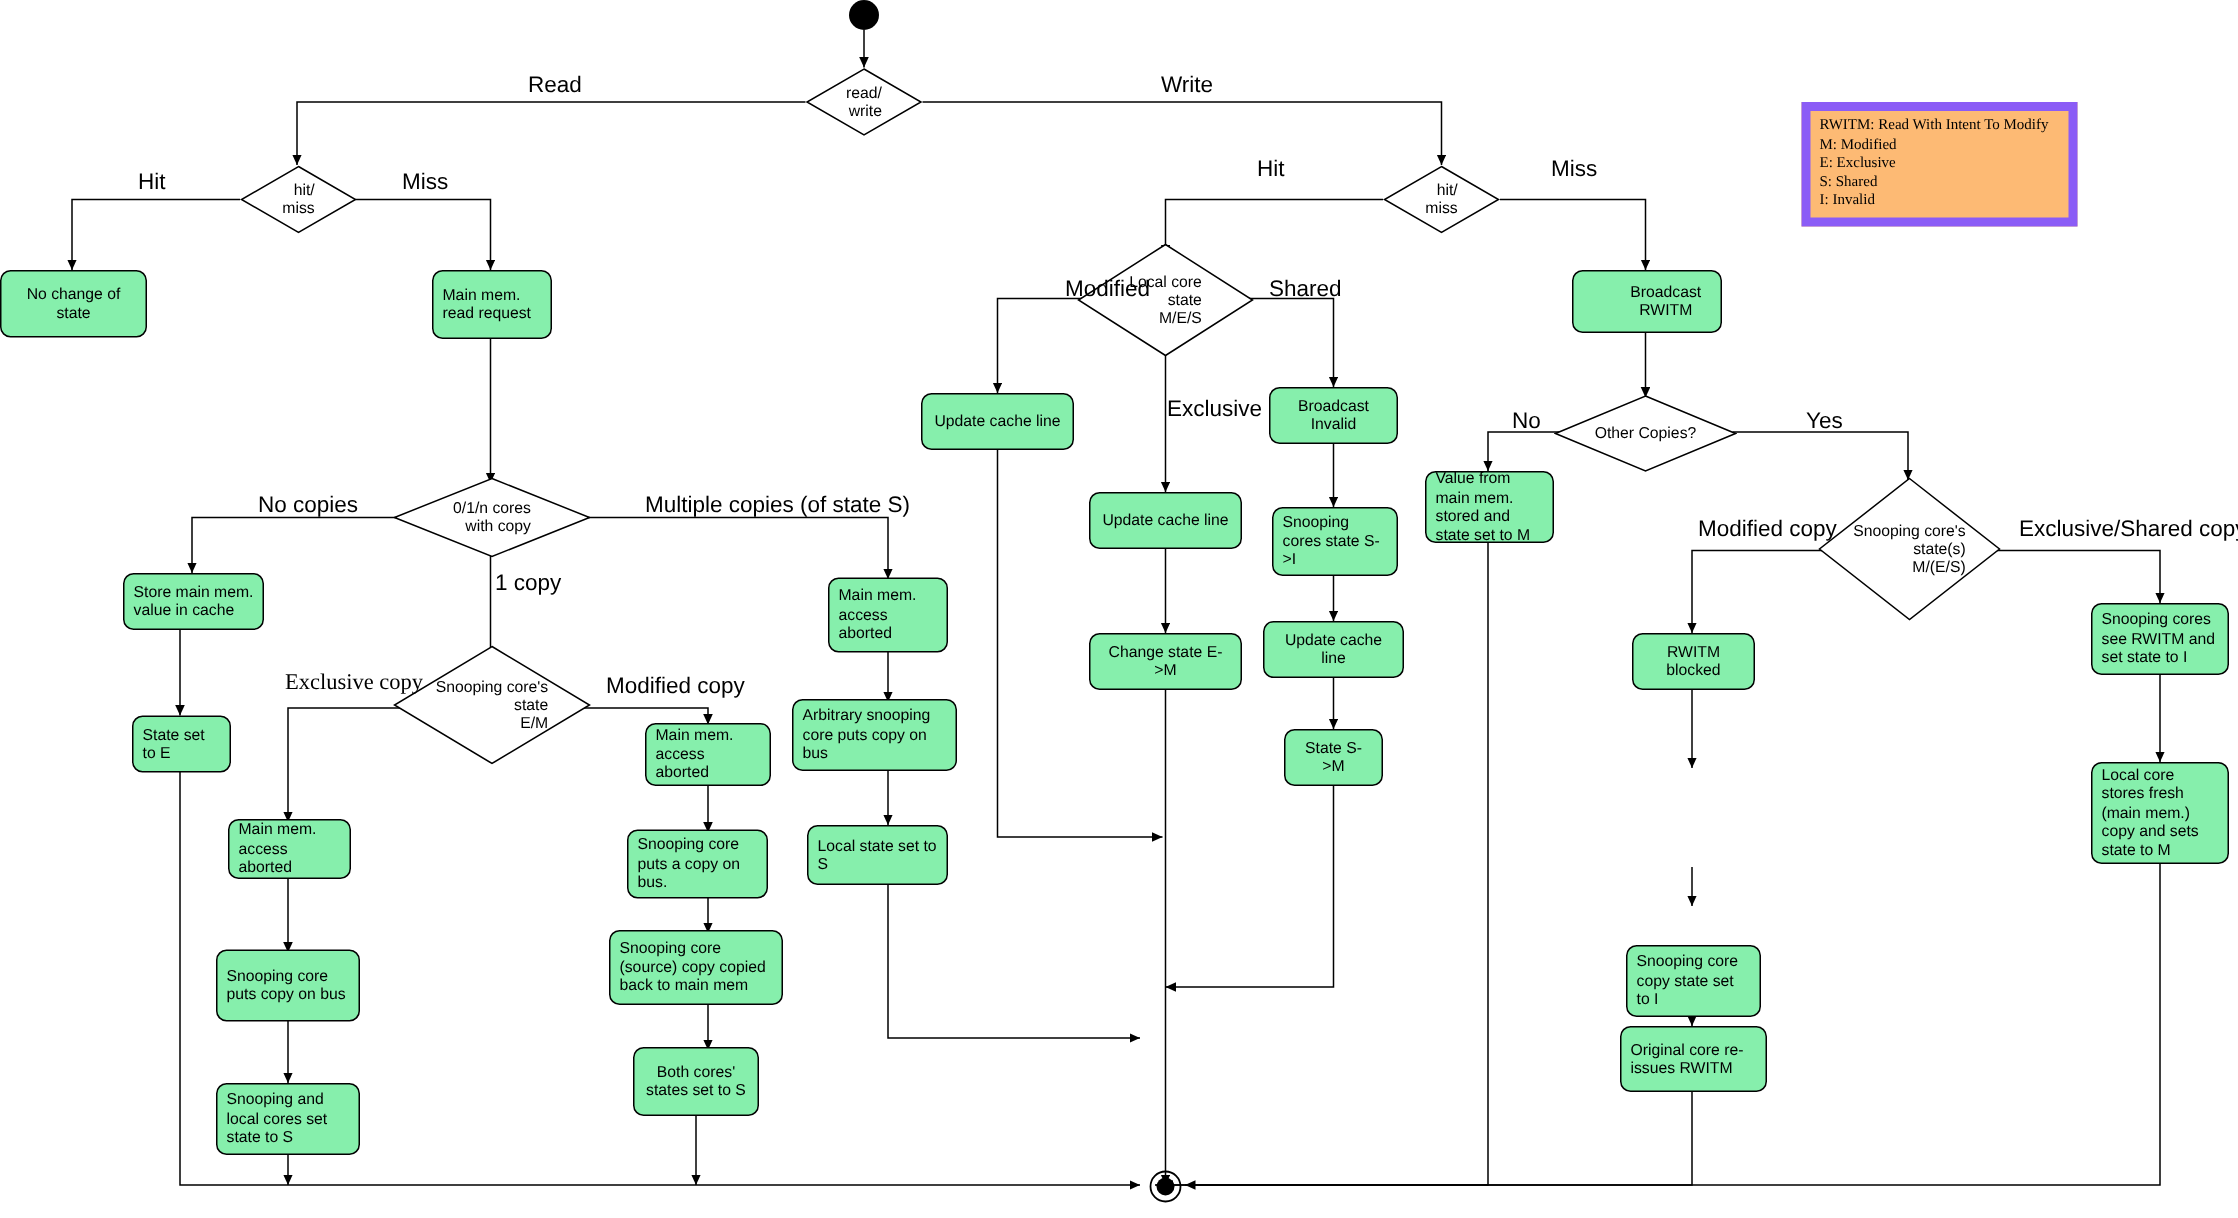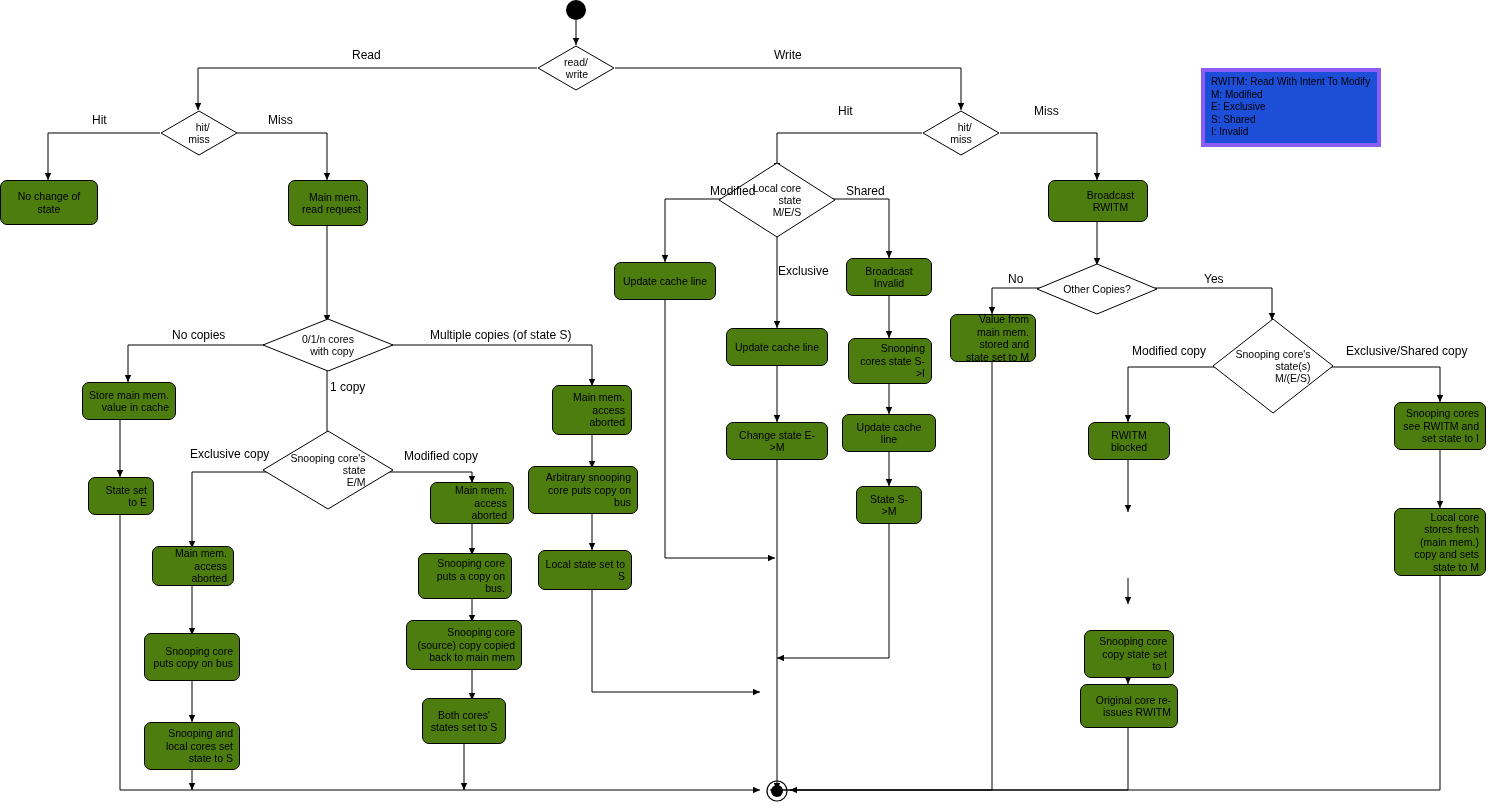--- a/index.html
+++ b/index.html
@@ -1,26 +1,26 @@
 <!DOCTYPE html>
 <html><head>
 <meta charset="utf-8">
 <style>
   html,body{margin:0;padding:0;background:#ffffff;}
   body{font-family:"Liberation Sans", sans-serif;}
   #canvas{position:relative;width:1492px;height:812px;overflow:hidden;background:#fff;}
   svg#edges{position:absolute;left:0;top:0;width:1492px;height:812px;pointer-events:none;}
-  .node{position:absolute;box-sizing:border-box;text-align:right;}
-  .box{background:#4d7c0f;border:1px solid #000;border-radius:7px;font-size:10.5px;line-height:12.5px;color:#000;padding:5px 6px;display:flex;align-items:center;}
+  .node{position:absolute;box-sizing:border-box;}
+  .box{background:#86efac;border:1px solid #000;border-radius:7px;font-size:10.5px;line-height:12.5px;color:#000;padding:5px 6px;display:flex;align-items:center;}
   .box.center{justify-content:center;text-align:center;}
   .dia{display:flex;align-items:center;justify-content:center;text-align:right;font-size:10.5px;line-height:12px;color:#000;}
   .dia .lbl{position:relative;z-index:2;}
   .dia .shape{position:absolute;left:0;top:0;width:100%;height:100%;}
-  .edge-label{position:absolute;font-size:12px;color:#000;white-space:nowrap;}
-  .legend{position:absolute;background:#1d4ed8;border:4px solid #8b5cf6;font-size:10px;line-height:12.6px;padding:4px 6px;color:#000;}
+  .edge-label{position:absolute;font-size:15px;color:#000;white-space:nowrap;}
+  .legend{position:absolute;background:#fdba74;border:6px solid #8b5cf6;font-size:10px;line-height:12.6px;padding:4px 6px;color:#000;font-family:Liberation Serif, serif;}
   .dot{position:absolute;border-radius:50%;background:#000;}
   .endring{position:absolute;}
 </style>
 </head>
 <body>
 
 <div id="canvas">
 
   <svg id="edges">
     <defs>
@@ -211,21 +211,21 @@
 
   <div class="edge-label" style="left:352px;top:48px;">Read</div>
   <div class="edge-label" style="left:774px;top:48px;">Write</div>
   <div class="edge-label" style="left:92px;top:113px;">Hit</div>
   <div class="edge-label" style="left:268px;top:113px;">Miss</div>
   <div class="edge-label" style="left:838px;top:104px;">Hit</div>
   <div class="edge-label" style="left:1034px;top:104px;">Miss</div>
   <div class="edge-label" style="left:172px;top:328px;">No copies</div>
   <div class="edge-label" style="left:330px;top:380px;">1 copy</div>
   <div class="edge-label" style="left:430px;top:328px;">Multiple copies (of state S)</div>
-  <div class="edge-label" style="left:190px;top:447px;">Exclusive copy</div>
+  <div class="edge-label" style="left:190px;top:447px;font-family:Liberation Serif, serif;">Exclusive copy</div>
   <div class="edge-label" style="left:404px;top:449px;">Modified copy</div>
   <div class="edge-label" style="left:666px;top:184px;margin-left:44px;">Modified</div>
   <div class="edge-label" style="left:778px;top:264px;">Exclusive</div>
   <div class="edge-label" style="left:846px;top:184px;">Shared</div>
   <div class="edge-label" style="left:1008px;top:272px;">No</div>
   <div class="edge-label" style="left:1204px;top:272px;">Yes</div>
   <div class="edge-label" style="left:1132px;top:344px;">Modified copy</div>
   <div class="edge-label" style="left:1346px;top:344px;">Exclusive/Shared copy</div>
 
 </div>

